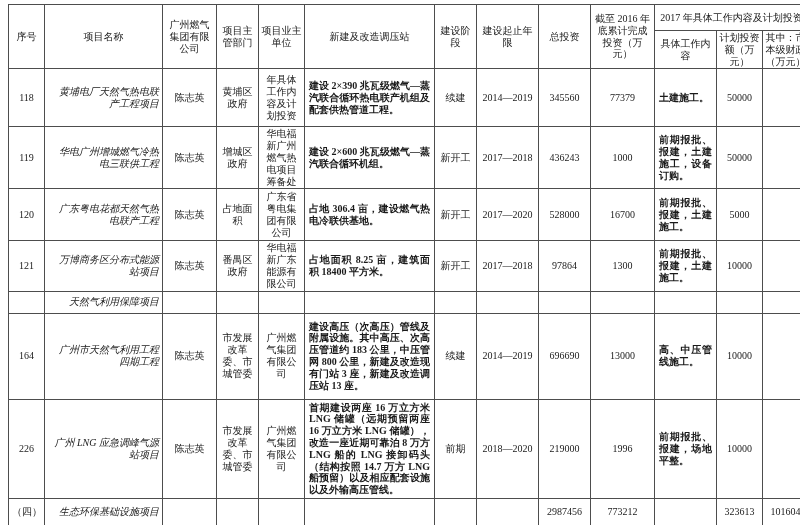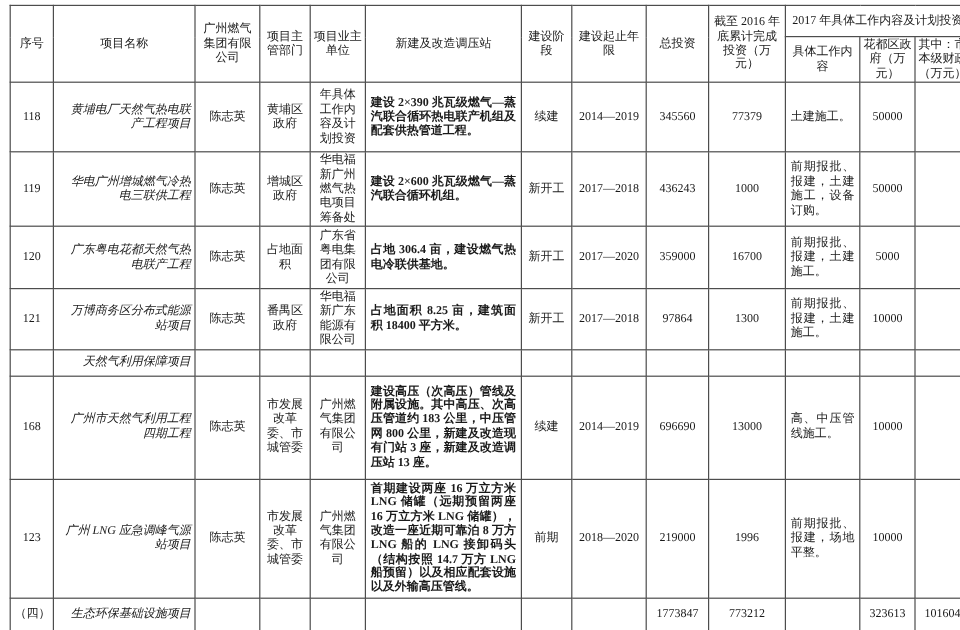--- a/index.html
+++ b/index.html
@@ -29,21 +29,21 @@
   tbody tr:nth-child(3){height:52px;}
   tbody tr:nth-child(4){height:48px;}
   tbody tr:nth-child(5){height:22px;}
   tbody tr:nth-child(6){height:86px;}
   tbody tr:nth-child(7){height:90px;}
   tbody tr:nth-child(8){height:27px;}
   tbody tr:nth-child(9){height:25px;}
   tbody td{text-align:center;}
   tbody td:nth-child(2){text-align:right;padding-left:5px;font-style:italic;}
   tbody td:nth-child(6){text-align:justify;padding:2px 4px;font-weight:bold;}
-  tbody td:nth-child(11){text-align:justify;padding:2px 4px;}
+  tbody td:nth-child(11){text-align:justify;padding:2px 4px;font-weight:bold;}
   tbody td:nth-child(8){white-space:nowrap;}
 </style>
 </head>
 <body>
 
 <div class="page">
   <table>
     <colgroup>
       <col style="width:36px">
         <col style="width:118px">
@@ -68,21 +68,21 @@
         <th rowspan="2">项目业主单位</th>
         <th rowspan="2">新建及改造调压站</th>
         <th rowspan="2">建设阶段</th>
         <th rowspan="2">建设起止年限</th>
         <th rowspan="2">总投资</th>
         <th rowspan="2">截至 2016 年底累计完成投资（万元）</th>
         <th colspan="3">2017 年具体工作内容及计划投资</th>
       </tr>
       <tr>
         <th>具体工作内容</th>
-        <th>花都区政府（万元）</th>
+        <th>计划投资额（万元）</th>
         <th>其中：市本级财政（万元）</th>
       </tr>
     </thead>
     <tbody>
         <tr>
           <td>118</td>
           <td>黄埔电厂天然气热电联产工程项目</td>
           <td>陈志英</td>
           <td>黄埔区政府</td>
           <td>年具体工作内容及计划投资</td>
@@ -112,21 +112,21 @@
         </tr>
         <tr>
           <td>120</td>
           <td>广东粤电花都天然气热电联产工程</td>
           <td>陈志英</td>
           <td>占地面积</td>
           <td>广东省粤电集团有限公司</td>
           <td>占地 306.4 亩，建设燃气热电冷联供基地。</td>
           <td>新开工</td>
           <td>2017—2020</td>
-          <td>359000</td>
+          <td>528000</td>
           <td>16700</td>
           <td>前期报批、报建，土建施工。</td>
           <td>5000</td>
           <td></td>
         </tr>
         <tr>
           <td>121</td>
           <td>万博商务区分布式能源站项目</td>
           <td>陈志英</td>
           <td>番禺区政府</td>
@@ -149,36 +149,36 @@
           <td></td>
           <td></td>
           <td></td>
           <td></td>
           <td></td>
           <td></td>
           <td></td>
           <td></td>
         </tr>
         <tr>
-          <td>168</td>
+          <td>164</td>
           <td>广州市天然气利用工程四期工程</td>
           <td>陈志英</td>
           <td>市发展改革委、市城管委</td>
           <td>广州燃气集团有限公司</td>
           <td>建设高压（次高压）管线及附属设施。其中高压、次高压管道约 183 公里，中压管网 800 公里，新建及改造现有门站 3 座，新建及改造调压站 13 座。</td>
           <td>续建</td>
           <td>2014—2019</td>
           <td>696690</td>
           <td>13000</td>
           <td>高、中压管线施工。</td>
           <td>10000</td>
           <td></td>
         </tr>
         <tr>
-          <td>123</td>
+          <td>226</td>
           <td>广州 LNG 应急调峰气源站项目</td>
           <td>陈志英</td>
           <td>市发展改革委、市城管委</td>
           <td>广州燃气集团有限公司</td>
           <td>首期建设两座 16 万立方米 LNG 储罐（远期预留两座 16 万立方米 LNG 储罐），改造一座近期可靠泊 8 万方 LNG 船的 LNG 接卸码头（结构按照 14.7 万方 LNG 船预留）以及相应配套设施以及外输高压管线。</td>
           <td>前期</td>
           <td>2018—2020</td>
           <td>219000</td>
           <td>1996</td>
           <td>前期报批、报建，场地平整。</td>
@@ -187,21 +187,21 @@
         </tr>
         <tr>
           <td>（四）</td>
           <td>生态环保基础设施项目</td>
           <td></td>
           <td></td>
           <td></td>
           <td></td>
           <td></td>
           <td></td>
-          <td>1773847</td>
+          <td>2987456</td>
           <td>773212</td>
           <td></td>
           <td>323613</td>
           <td>101604</td>
         </tr>
       </tbody>
   </table>
 </div>
 
 </body></html>

